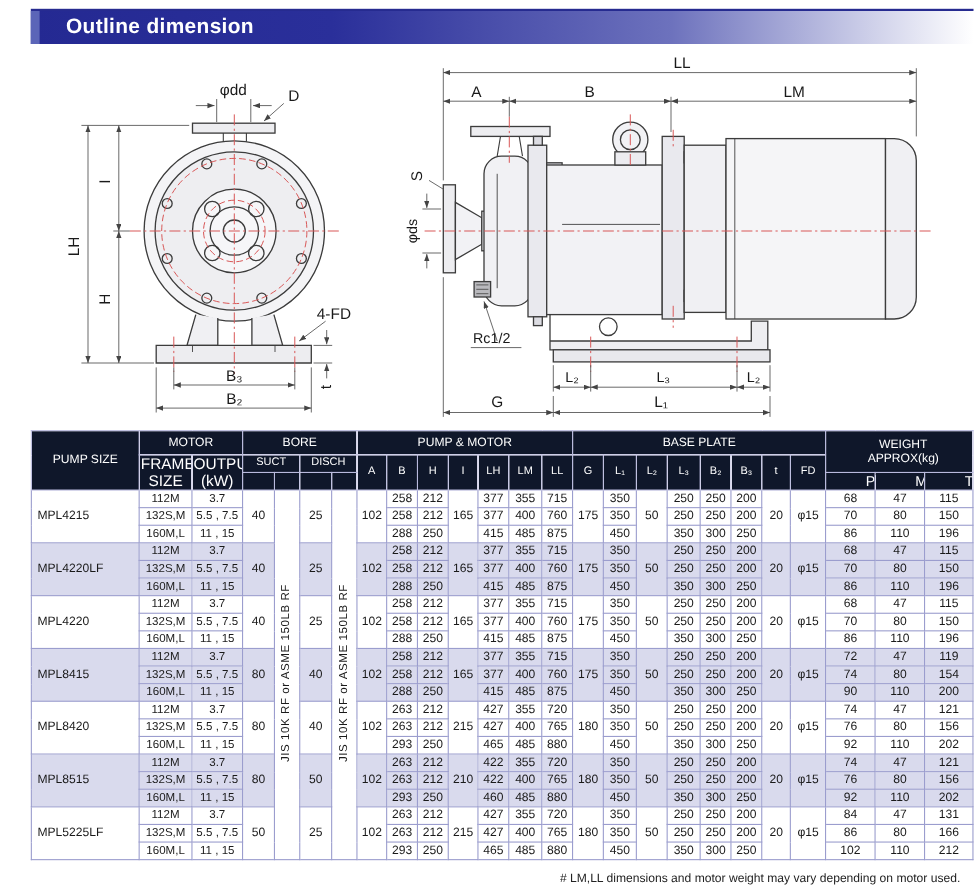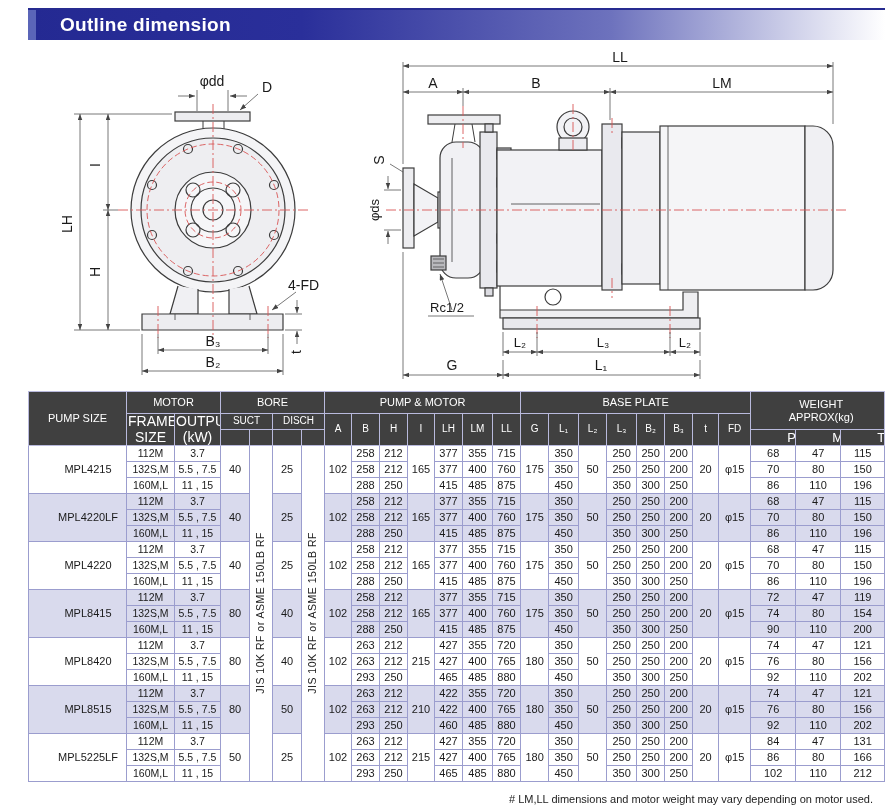--- a/index.html
+++ b/index.html
@@ -26,33 +26,33 @@
   table.dim{
     position:absolute;left:28px;top:391px;width:856px;
     border-collapse:collapse;table-layout:fixed;
     font-size:11px;
   }
   table.dim th,table.dim td{
     border:1px solid #9b9dce;padding:0 1px;line-height:1.05;
     text-align:center;vertical-align:middle;overflow:hidden;white-space:nowrap;
   }
   table.dim thead th{
-    background:#404040;color:#ffffff;font-weight:normal;
+    background:#0f172a;color:#ffffff;font-weight:normal;
     border:1px solid #b9badd;font-size:11px;
   }
   table.dim thead tr.h1 th{height:21px;}
   table.dim thead tr.h2 th{height:15px;font-size:10px;}
   table.dim thead tr.h3 th{height:15px;font-size:13px;padding-left:36px;}
   table.dim thead th .l{display:block;font-size:14px;line-height:1.12;}
   table.dim thead th.wh{text-align:center;padding-left:8px;}
   table.dim thead th.wh .l{font-size:11px;}
   table.dim tbody tr{height:16px;}
   table.dim tbody td{background:#ffffff;}
   table.dim tbody tr.alt td{background:#d9daed;}
-  table.dim tbody td.pump{text-align:center;padding-left:22px;}
+  table.dim tbody td.pump{text-align:left;padding-left:5px;}
   table.dim tbody td.sm{font-size:10.5px;}
   table.dim tbody td.rot{background:#ffffff !important;padding:0;}
   table.dim tbody td.rot span{
     display:inline-block;writing-mode:vertical-rl;transform:rotate(180deg);
     font-size:10.5px;letter-spacing:0.5px;color:#1a1a1a;
   }
   
   .drawings text{font-family:"Liberation Sans","DejaVu Sans",sans-serif;fill:#1a1a1a;}
 </style>
 </head>

